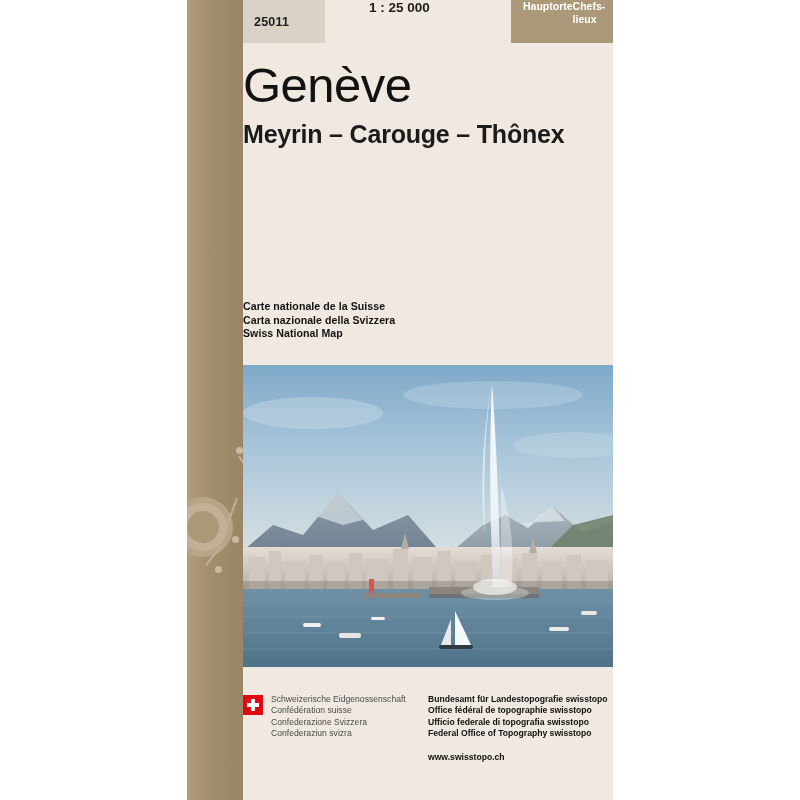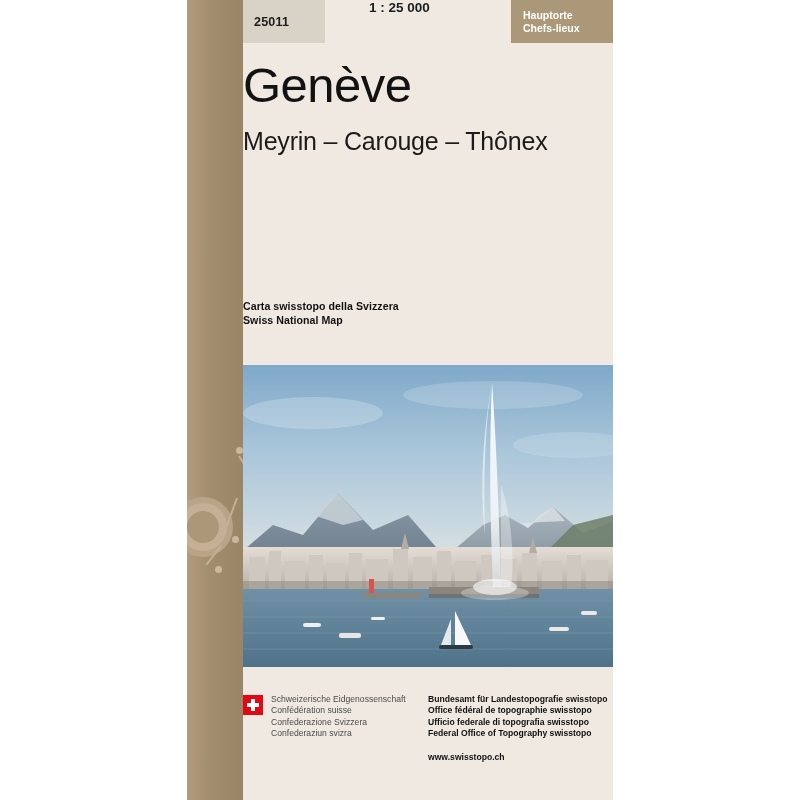--- a/index.html
+++ b/index.html
@@ -93,45 +93,45 @@
   .hdr-scale {
     width: 122px;
     background: #efe9e2;
     display: flex; 
     padding-left: 12px;
   }
   .hdr-scale span { font-size: 13.5px; font-weight: bold; color: #1d1d1d; }
   .hdr-cat {
     flex: 1;
     background: #ab9878;
-    display: flex; flex-direction: column; justify-content: center;
+    display: flex; flex-direction: row; justify-content: center;
     padding-left: 12px;
   }
   .hdr-cat span {
     font-size: 10.5px; font-weight: bold; color: #ffffff; line-height: 13px;
   }
 
   
   .title {
     position: absolute;
     left: 56px; top: 57px;
     width: 370px;
     font-size: 49px;
     font-weight: normal;
     color: #121212;
     letter-spacing: -0.5px;
     padding-left: 0;
   }
   .subtitle {
     position: absolute;
-    left: 56px; top: 127px;
+    left: 56px; top: 120px;
     width: 370px;
     font-size: 25px;
     color: #1b1b1b;
-    font-weight: normal;
+    font-weight: bold;
     letter-spacing: -0.2px;
   }
 
   
   .series {
     position: absolute;
     left: 56px; top: 300px;
     width: 370px;
   }
   .series div {
@@ -232,21 +232,22 @@
       <div class="hdr-cat">
         <span>Hauptorte</span>
         <span>Chefs-lieux</span>
       </div>
     </div>
 
     <div class="title">Genève</div>
     <div class="subtitle">Meyrin – Carouge – Thônex</div>
 
     <div class="series">
-      <div>Carta swisstopo della Svizzera</div>
+      <div>Carte nationale de la Suisse</div>
+      <div>Carta nazionale della Svizzera</div>
       <div>Swiss National Map</div>
     </div>
 
     <div class="photo">
       <svg width="370" height="302" viewBox="0 0 370 302">
         <defs>
           <linearGradient id="sky" x1="0" y1="0" x2="0" y2="1">
             <stop offset="0%" stop-color="#7fa9c9"></stop>
             <stop offset="45%" stop-color="#a9c6da"></stop>
             <stop offset="100%" stop-color="#d7e0e2"></stop>

